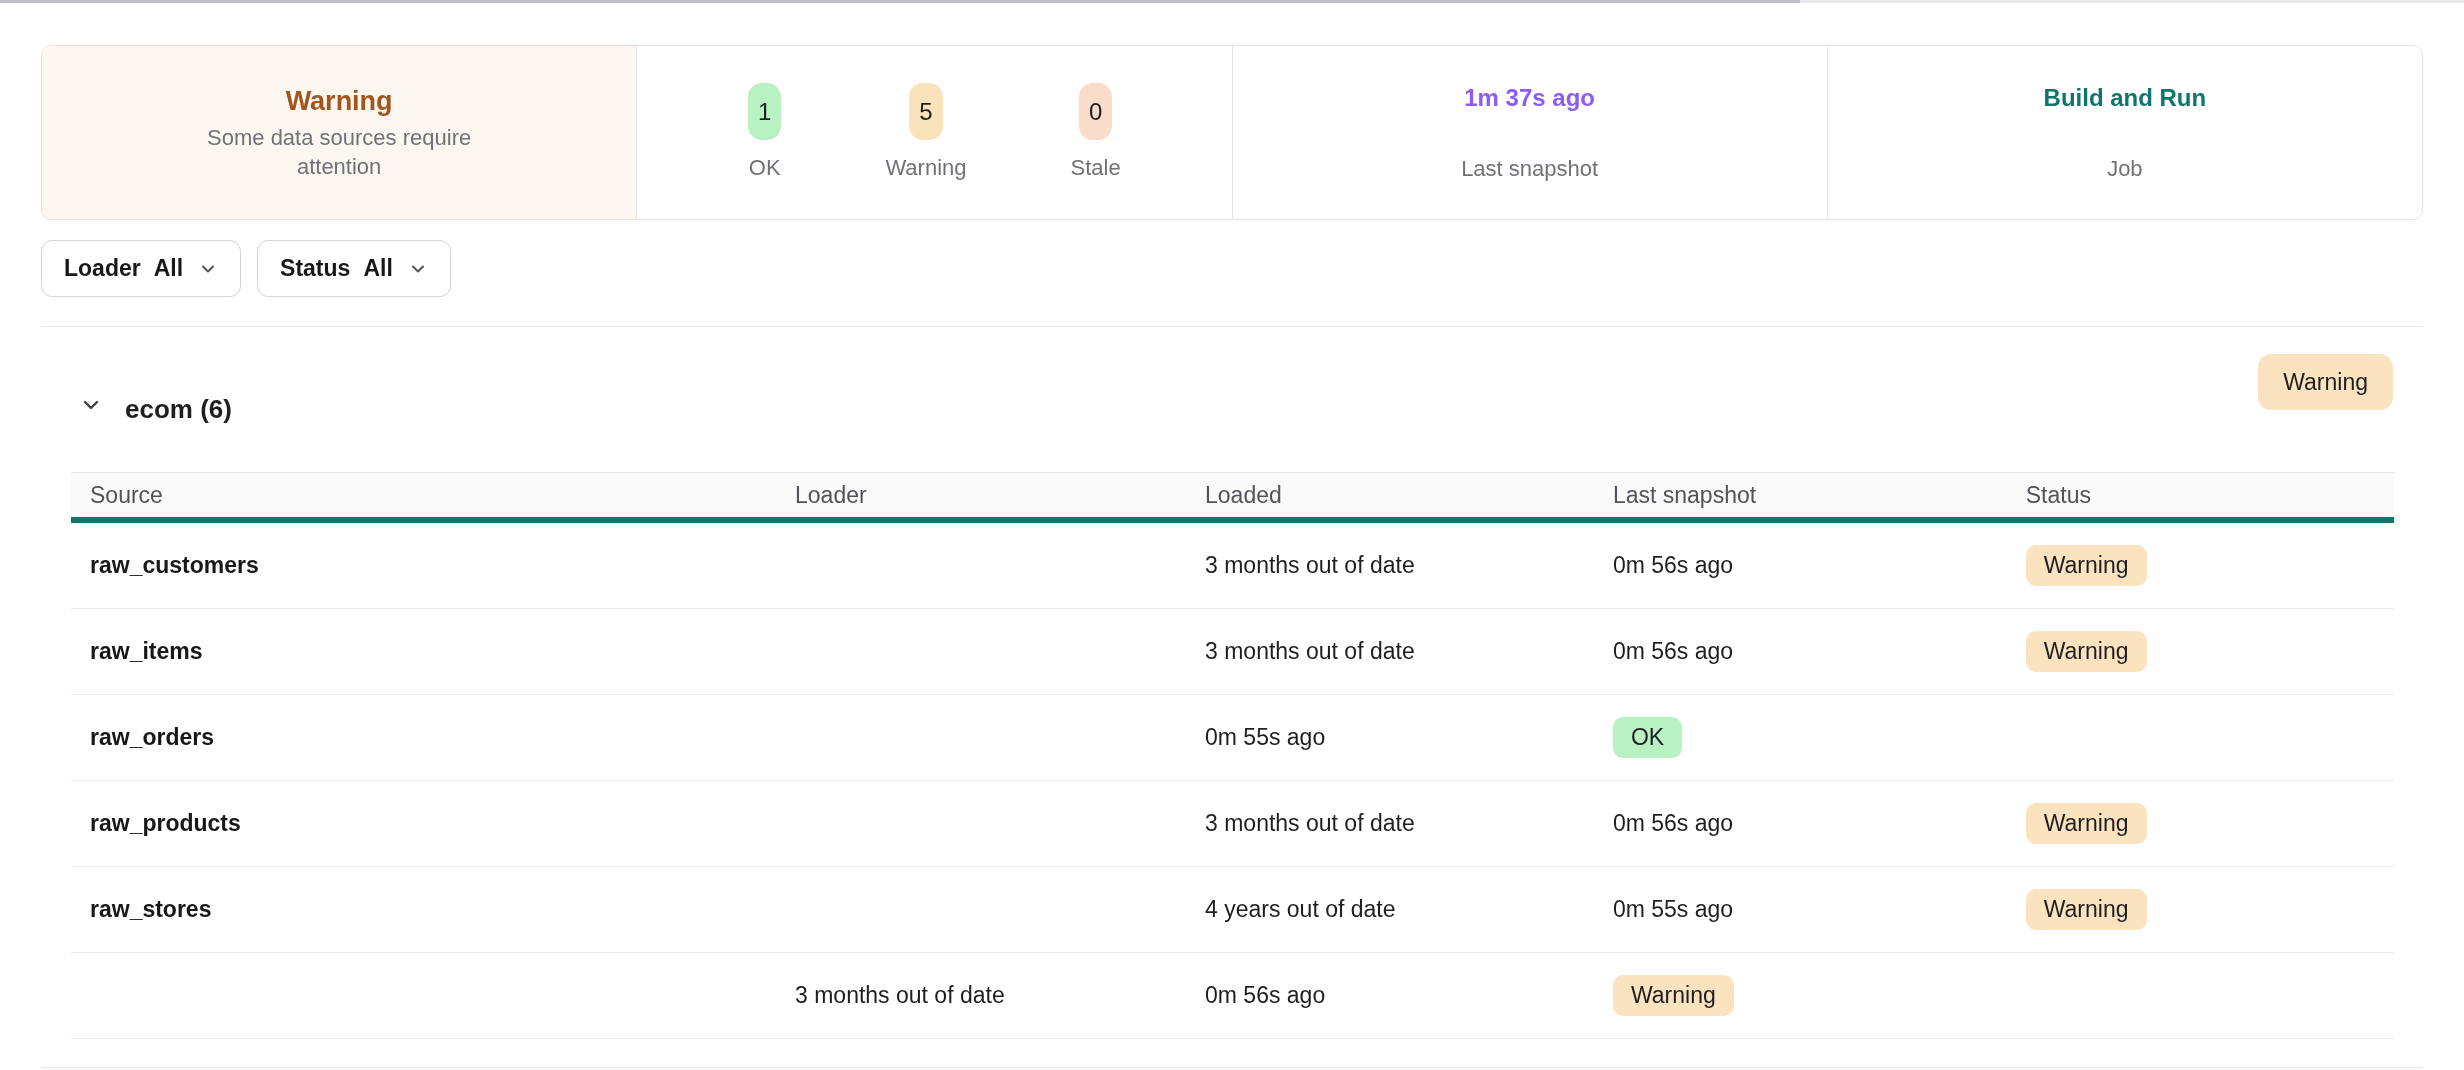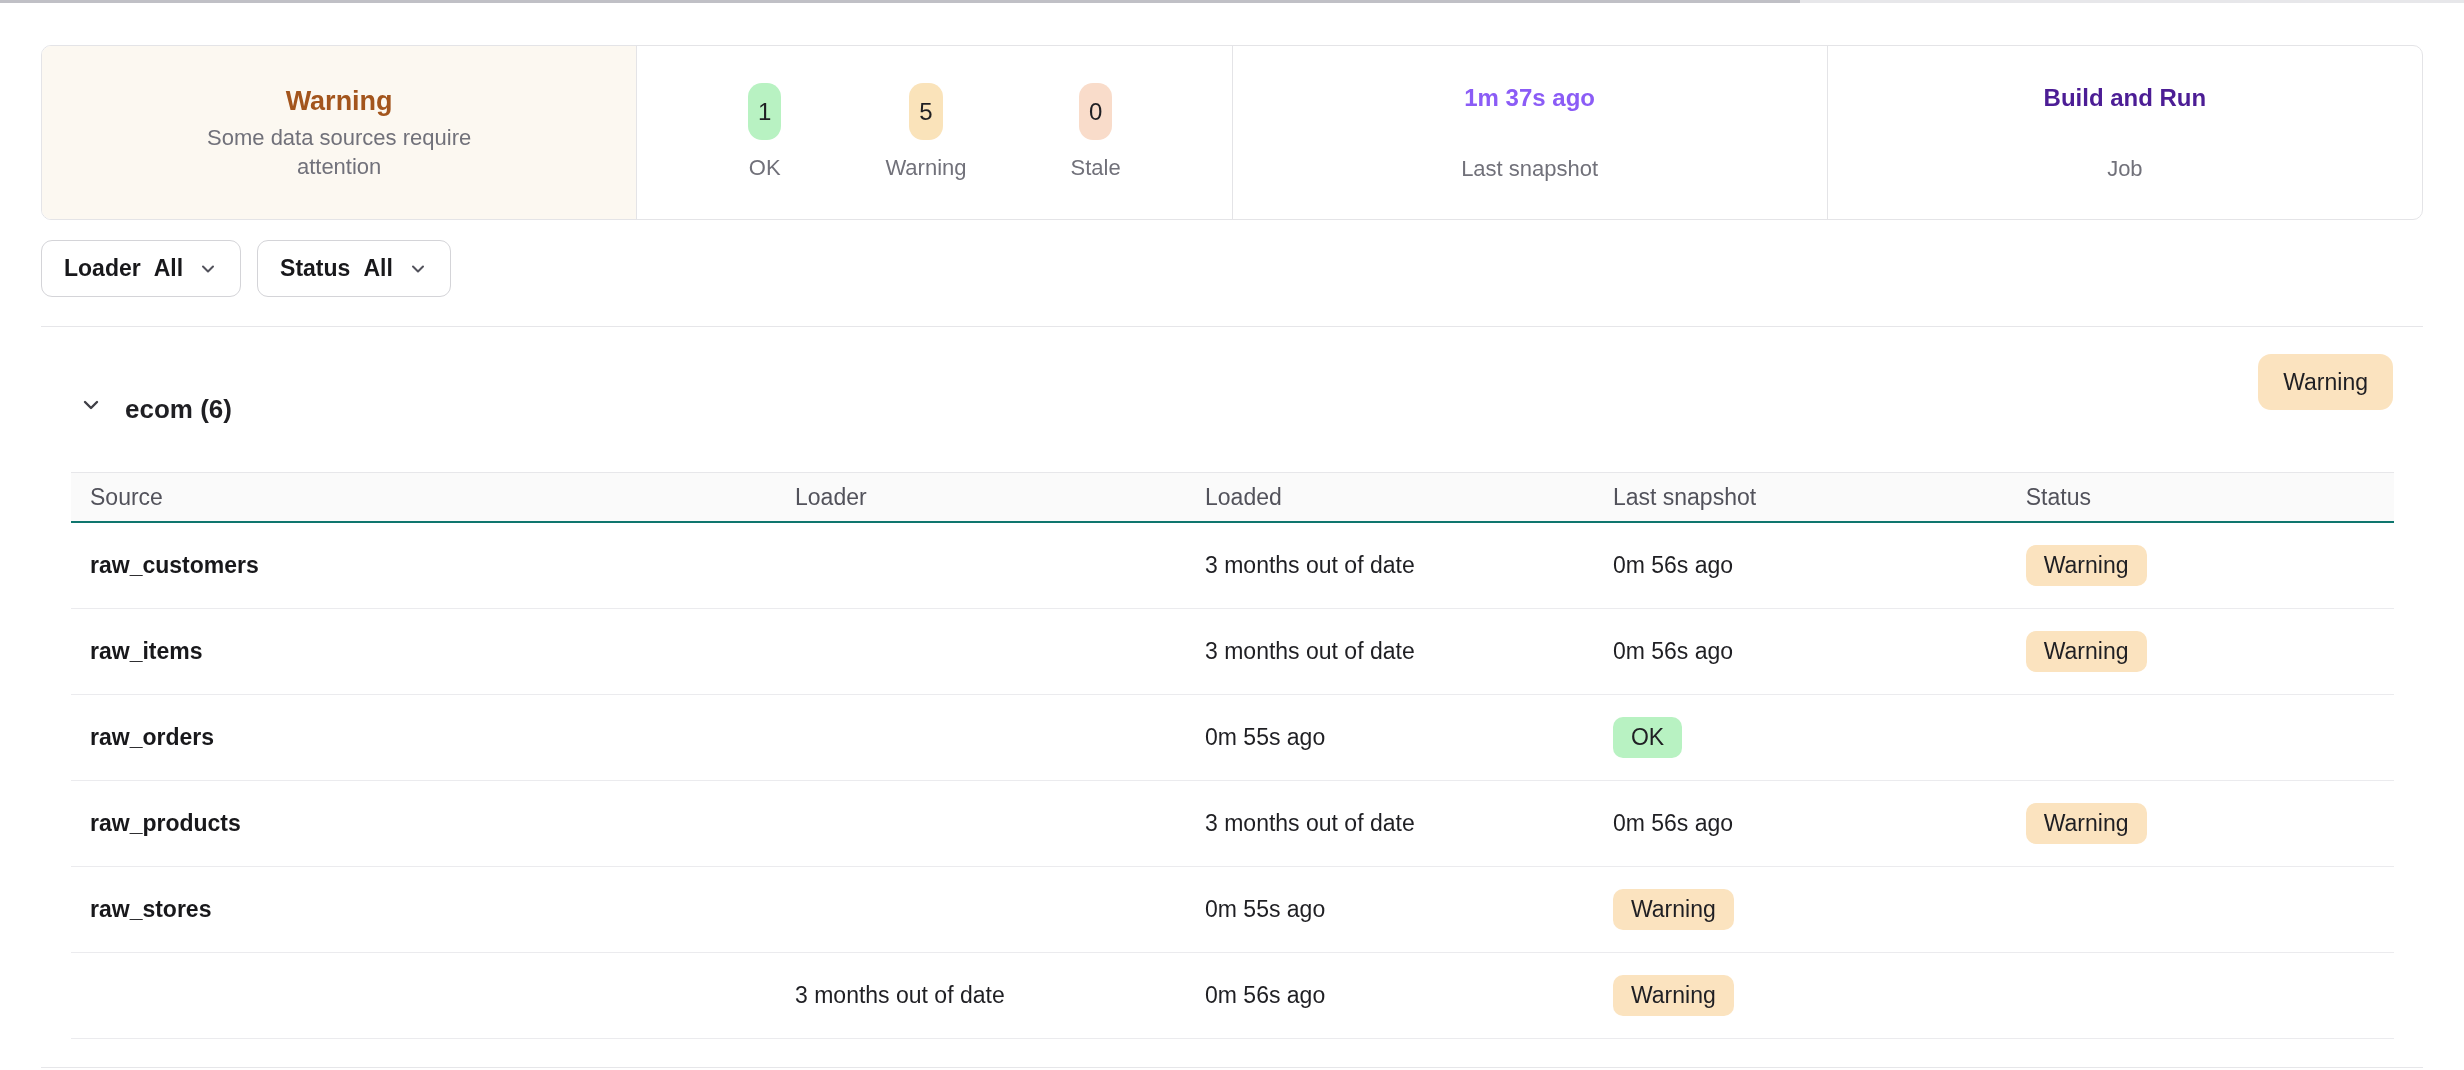--- a/index.html
+++ b/index.html
@@ -24,21 +24,21 @@
   }
   .card{
     flex:1 1 0;display:flex;flex-direction:column;align-items:center;justify-content:center;
     border-left:1px solid #e4e4e7;box-sizing:border-box;text-align:center;
   }
   .card:first-child{border-left:none;}
   .card.warn-card{background:#fcf8f1;border-radius:9px 0 0 9px;}
   .card-title-warning{font-size:27px;font-weight:700;color:#a3551d;line-height:34px;}
   .card-subtitle{font-size:22px;color:#71717a;line-height:29px;max-width:330px;margin-top:5px;}
   .card-value{font-size:24px;font-weight:700;color:#8b5cf6;line-height:30px;}
-  .card-value.link{color:#4c1d95;cursor:pointer;text-align:right;}
+  .card-value.link{color:#0f766e;cursor:pointer;text-align:right;}
   .card-label{font-size:22px;color:#71717a;line-height:28px;margin-top:42px;}
 
   .counts-row{display:flex;gap:104px;}
   .count-col{display:flex;flex-direction:column;align-items:center;}
   .count-pill{
     font-size:24px;font-weight:500;color:#1f1f23;line-height:31px;
     padding:13px 10px;border-radius:14px;min-width:12px;text-align:center;
   }
   .pill-ok{background:#b8f2c2;}
   .pill-warning{background:#fae3ba;}
@@ -67,21 +67,21 @@
   }
 
   
   .table{position:absolute;left:71px;top:472px;width:2323px;}
   .trow{
     display:grid;grid-template-columns:30.35% 17.65% 17.56% 17.77% auto;
     align-items:center;box-sizing:border-box;
   }
   .thead{
     height:51px;background:#fafafa;
-    border-top:1px solid #e7e7ea;border-bottom:2px solid #0f766e;
+    border-top:1px solid #e7e7ea;border-bottom:6px solid #0f766e;
     color:#52525b;font-size:23px;font-weight:400;
   }
   .tbody-row{height:86px;border-bottom:1px solid #ebebee;font-size:23px;color:#1f1f23;}
   .cell{padding-left:19px;white-space:nowrap;overflow:hidden;}
   .cell.src{font-weight:600;color:#18181b;}
   .badge{
     display:inline-block;font-size:23px;font-weight:500;color:#1f1f23;
     padding:6px 18px;border-radius:10px;line-height:29px;
   }
   .badge-warning{background:#fbe3bf;}
@@ -202,20 +202,21 @@
       <div class="cell src">raw_products</div>
       <div class="cell"></div>
       <div class="cell">3 months out of date</div>
       <div class="cell">0m 56s ago</div>
       <div class="cell"><span class="badge badge-warning">Warning</span></div>
     </div>
 
     <div class="trow tbody-row">
       <div class="cell src">raw_stores</div>
       <div class="cell"></div>
+      <div class="cell">4 years out of date</div>
       <div class="cell">0m 55s ago</div>
       <div class="cell"><span class="badge badge-warning">Warning</span></div>
     </div>
 
     <div class="trow tbody-row">
       <div class="cell"></div>
       <div class="cell">3 months out of date</div>
       <div class="cell">0m 56s ago</div>
       <div class="cell"><span class="badge badge-warning">Warning</span></div>
     </div>

